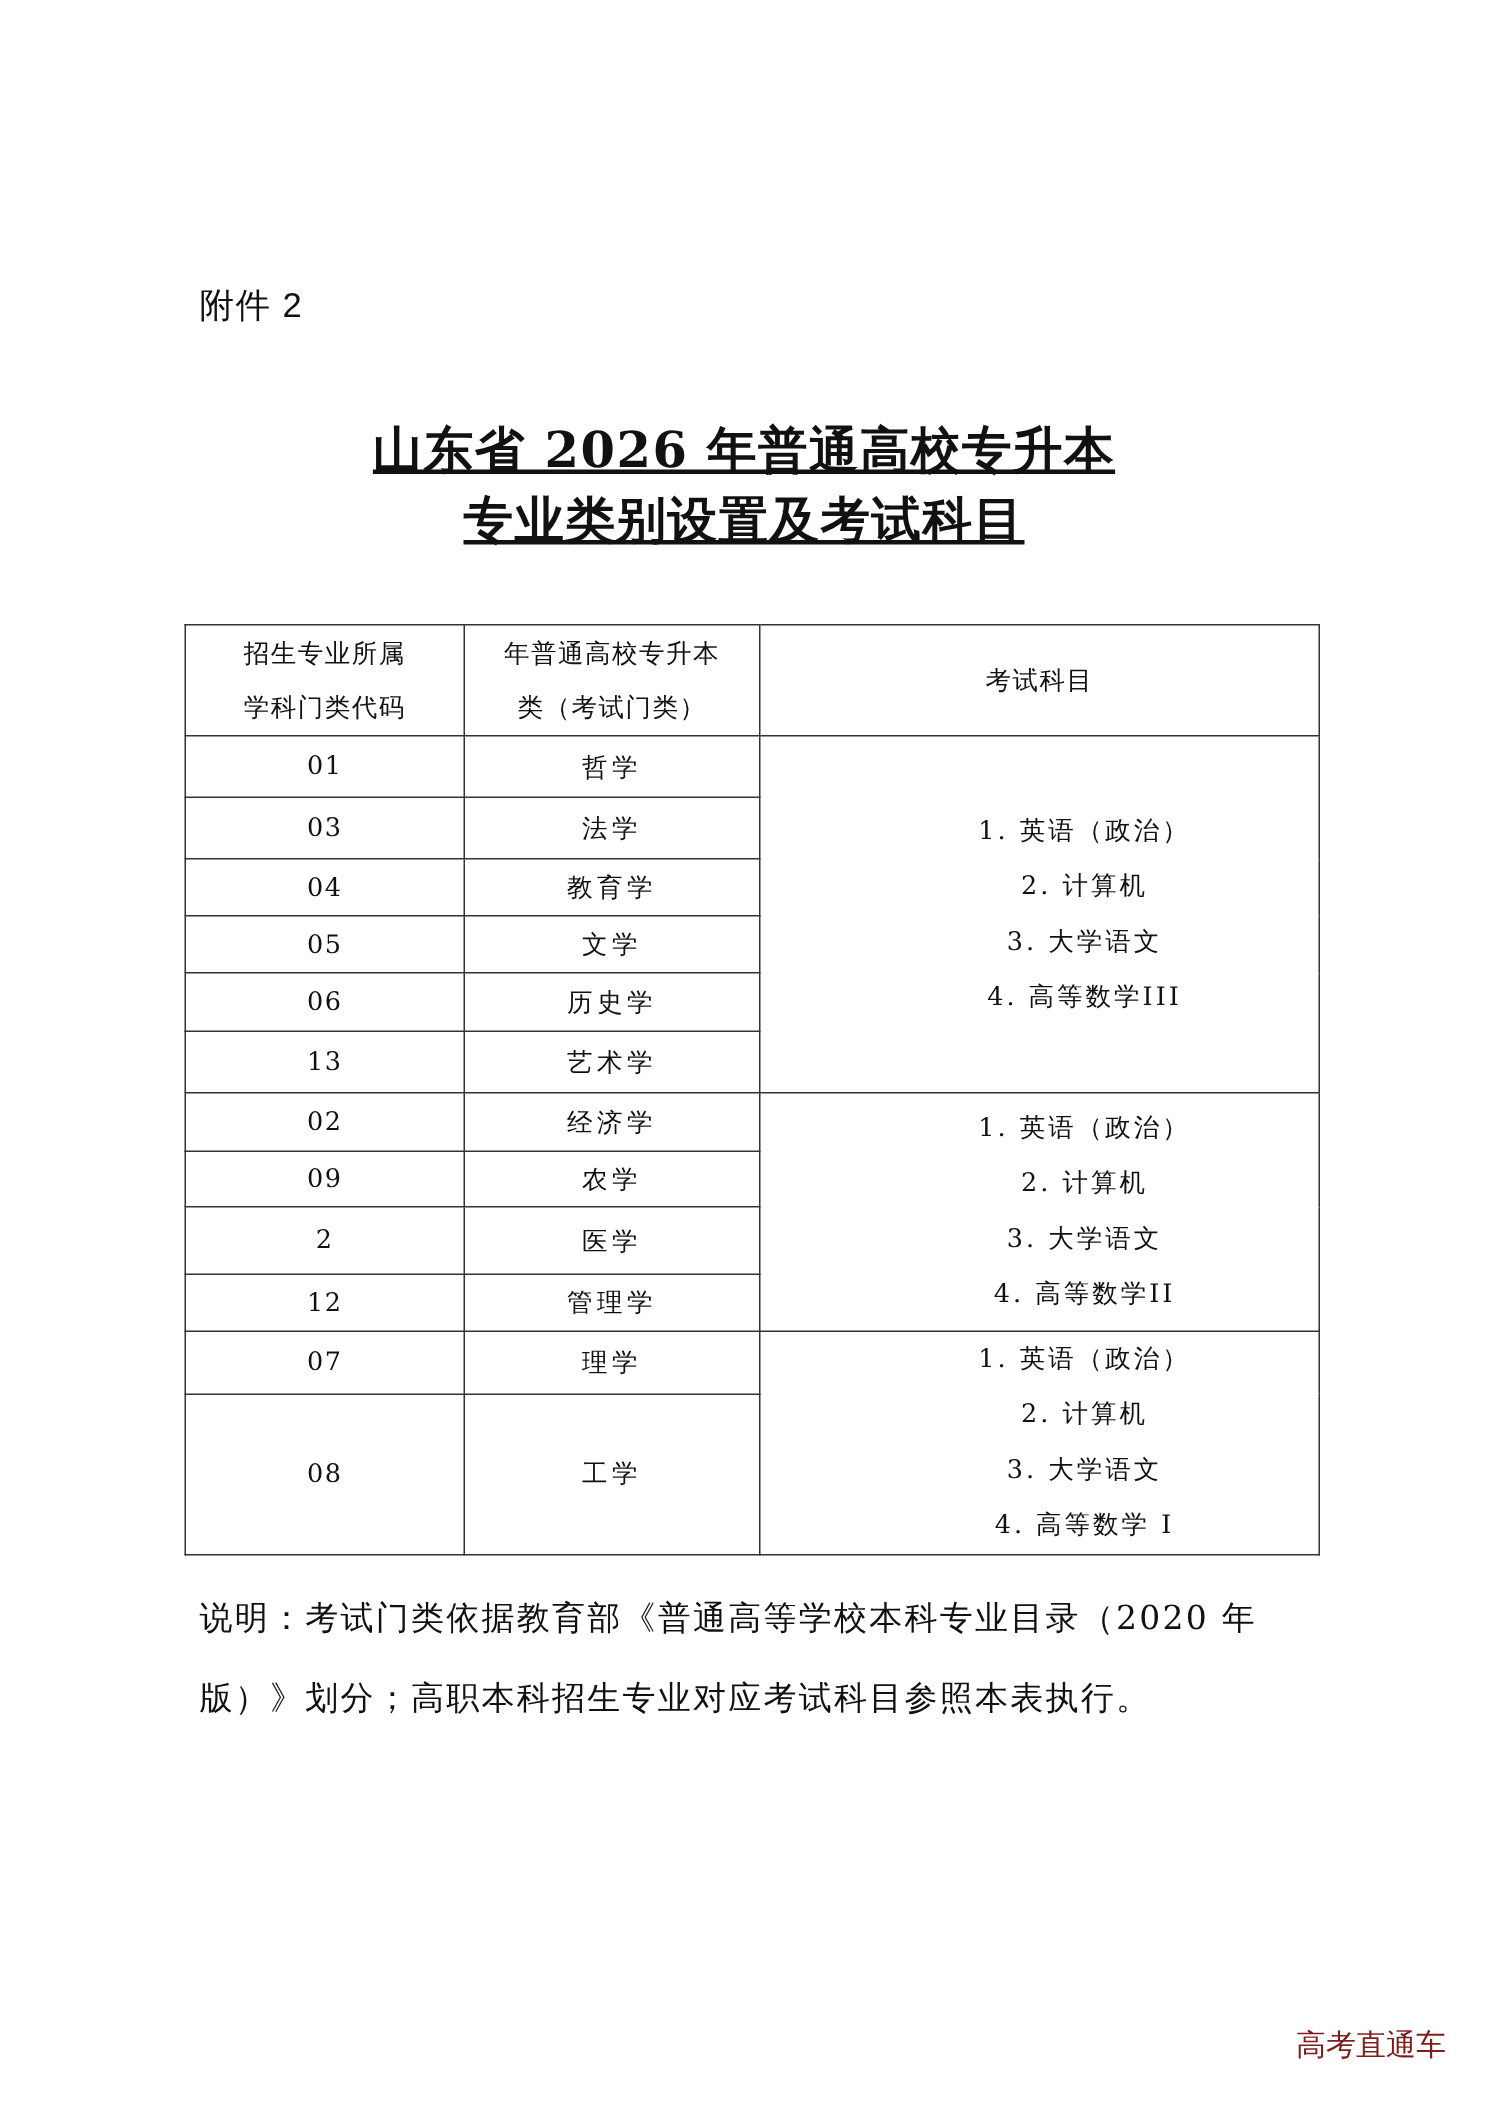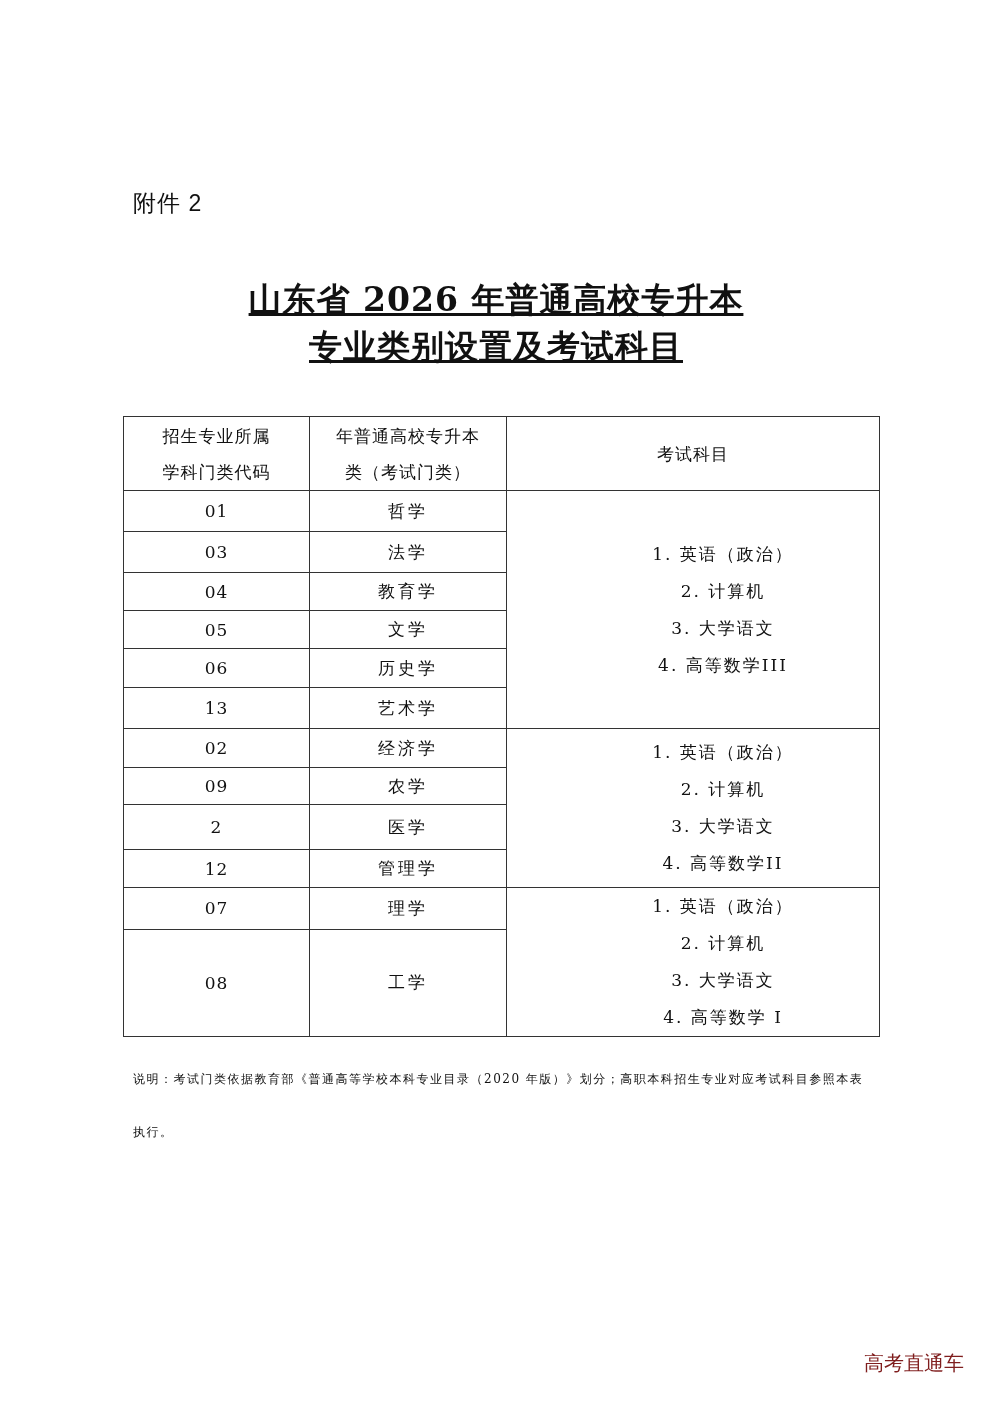--- a/index.html
+++ b/index.html
@@ -13,21 +13,21 @@
                border-collapse: collapse; table-layout: fixed; }
   table.main td, table.main th { border: 1.5px solid #333; padding: 0; text-align: center;
                font-size: 17px; font-weight: normal; }
   table.main th { font-family: "DejaVu Sans", "Liberation Sans", sans-serif; font-size: 17px;
                   line-height: 36px; height: 73px; letter-spacing: 1px; }
   .c1 { width: 186px; } .c2 { width: 197px; } .c3 { width: 373px; }
   td.code { letter-spacing: 1px; }
   td.subj { letter-spacing: 3px; }
   td.exam { text-align: left; vertical-align: middle; padding-left: 60px !important; }
   .exam-item { font-size: 17px; line-height: 37px; letter-spacing: 2px; }
-  .note { position: absolute; left: 133px; top: 1053px; width: 740px; font-size: 12px;
+  .note { position: absolute; left: 133px; top: 1053px; width: 740px; font-size: 22px;
           line-height: 53px; letter-spacing: 1.5px; }
   .watermark { position: absolute; right: 28px; top: 1350px; font-size: 20px; color: #7f1d1d;
                font-family: "DejaVu Sans", "Liberation Sans", sans-serif; }
 </style>
 </head>
 <body>
 
 <div class="attachment">附件 2</div>
 
 <div class="title">

